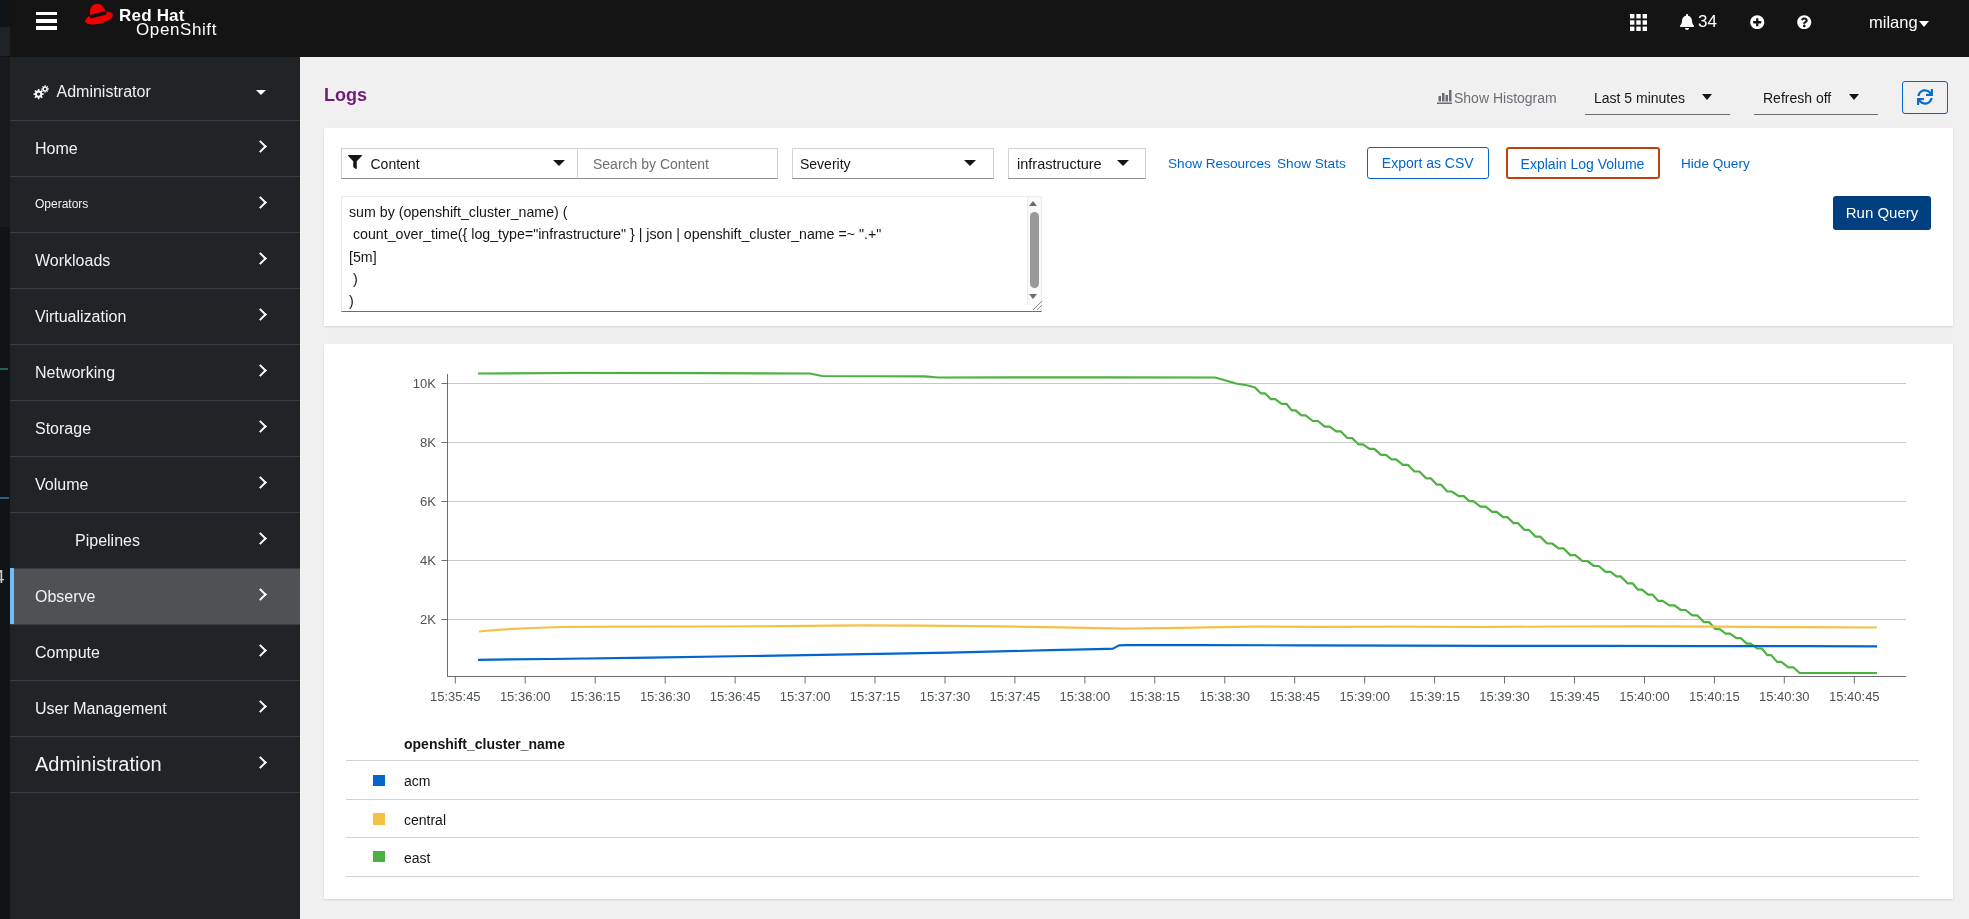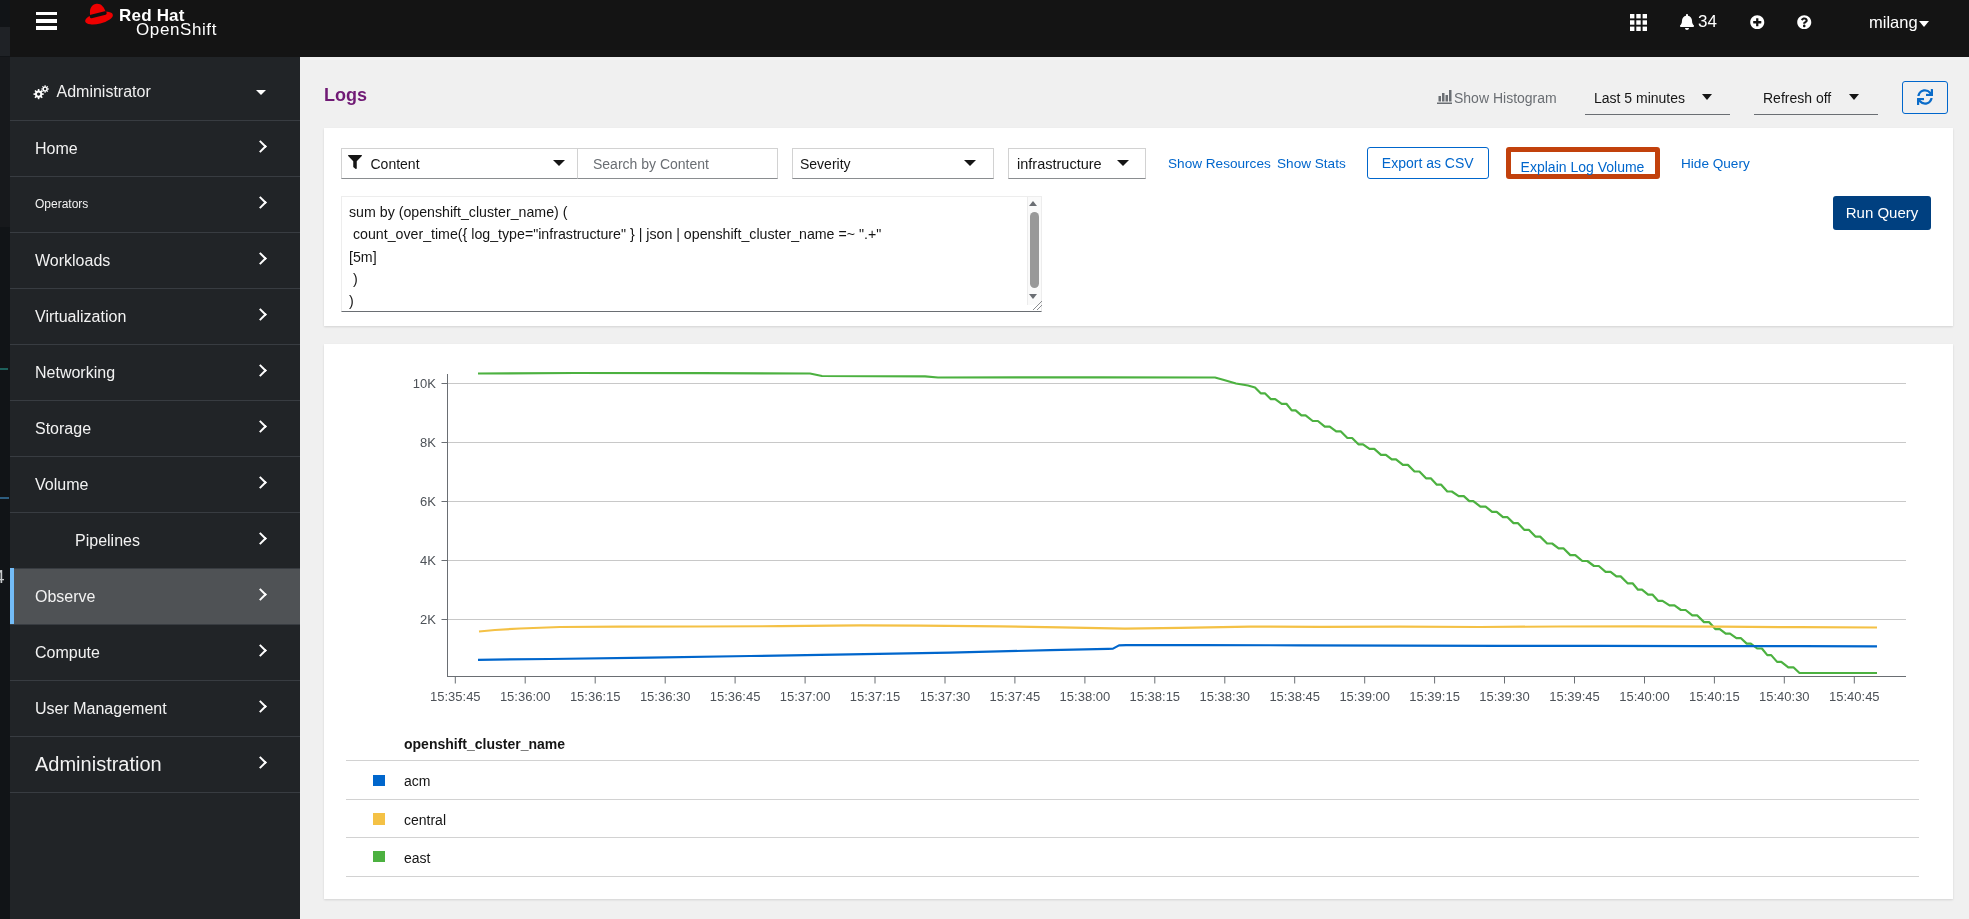--- a/index.html
+++ b/index.html
@@ -167,21 +167,21 @@
   <div class="abs" style="left:800px;top:155.5px;color:#151515;font-size:14px;">Severity</div>
   <div class="abs" style="left:964px;top:159.5px;width:0;height:0;border-left:6px solid transparent;border-right:6px solid transparent;border-top:6.5px solid #151515;"></div>
 
   <div class="abs" style="left:1008px;top:147.5px;width:138px;height:31.5px;background:#fff;border:1px solid #d2d2d2;border-bottom-color:#8a8d90;"></div>
   <div class="abs" style="left:1017px;top:155.5px;color:#151515;font-size:14.5px;">infrastructure</div>
   <div class="abs" style="left:1117px;top:159.5px;width:0;height:0;border-left:6px solid transparent;border-right:6px solid transparent;border-top:6.5px solid #151515;"></div>
 
   <div class="abs" style="left:1168px;top:155.5px;color:#06c;font-size:13.6px;">Show Resources</div>
   <div class="abs" style="left:1277px;top:155.5px;color:#06c;font-size:13.6px;">Show Stats</div>
   <div class="abs" style="left:1366.5px;top:147px;width:122.5px;height:31.5px;border:1px solid #06c;border-radius:3px;color:#06c;font-size:14px;text-align:center;line-height:30px;">Export as CSV</div>
-  <div class="abs" style="left:1505.5px;top:147px;width:154px;height:31.5px;border:5px solid #c2410c;border-radius:3px;color:#06c;font-size:14px;text-align:center;line-height:30px;">Explain Log Volume</div>
+  <div class="abs" style="left:1505.5px;top:147px;width:154px;height:31.5px;border:2px solid #c2410c;border-radius:3px;color:#06c;font-size:14px;text-align:center;line-height:30px;">Explain Log Volume</div>
   <div class="abs" style="left:1681px;top:155.5px;color:#06c;font-size:13.6px;">Hide Query</div>
 
   <div class="abs" style="left:340.5px;top:195.5px;width:701px;height:116.5px;background:#fff;border:1px solid #ededed;border-bottom:1px solid #6a6e73;"></div>
   <div class="abs" style="left:349px;top:201.2px;width:660px;color:#151515;font-size:14.2px;line-height:22.2px;white-space:pre;">sum by (openshift_cluster_name) (
  count_over_time({ log_type="infrastructure" } | json | openshift_cluster_name =~ ".+"
 [5m]
  )
 )</div>
 
   <div class="abs" style="left:1026.5px;top:196.5px;width:14px;height:108px;background:#fafafa;border-left:1px solid #ececec;"></div>

